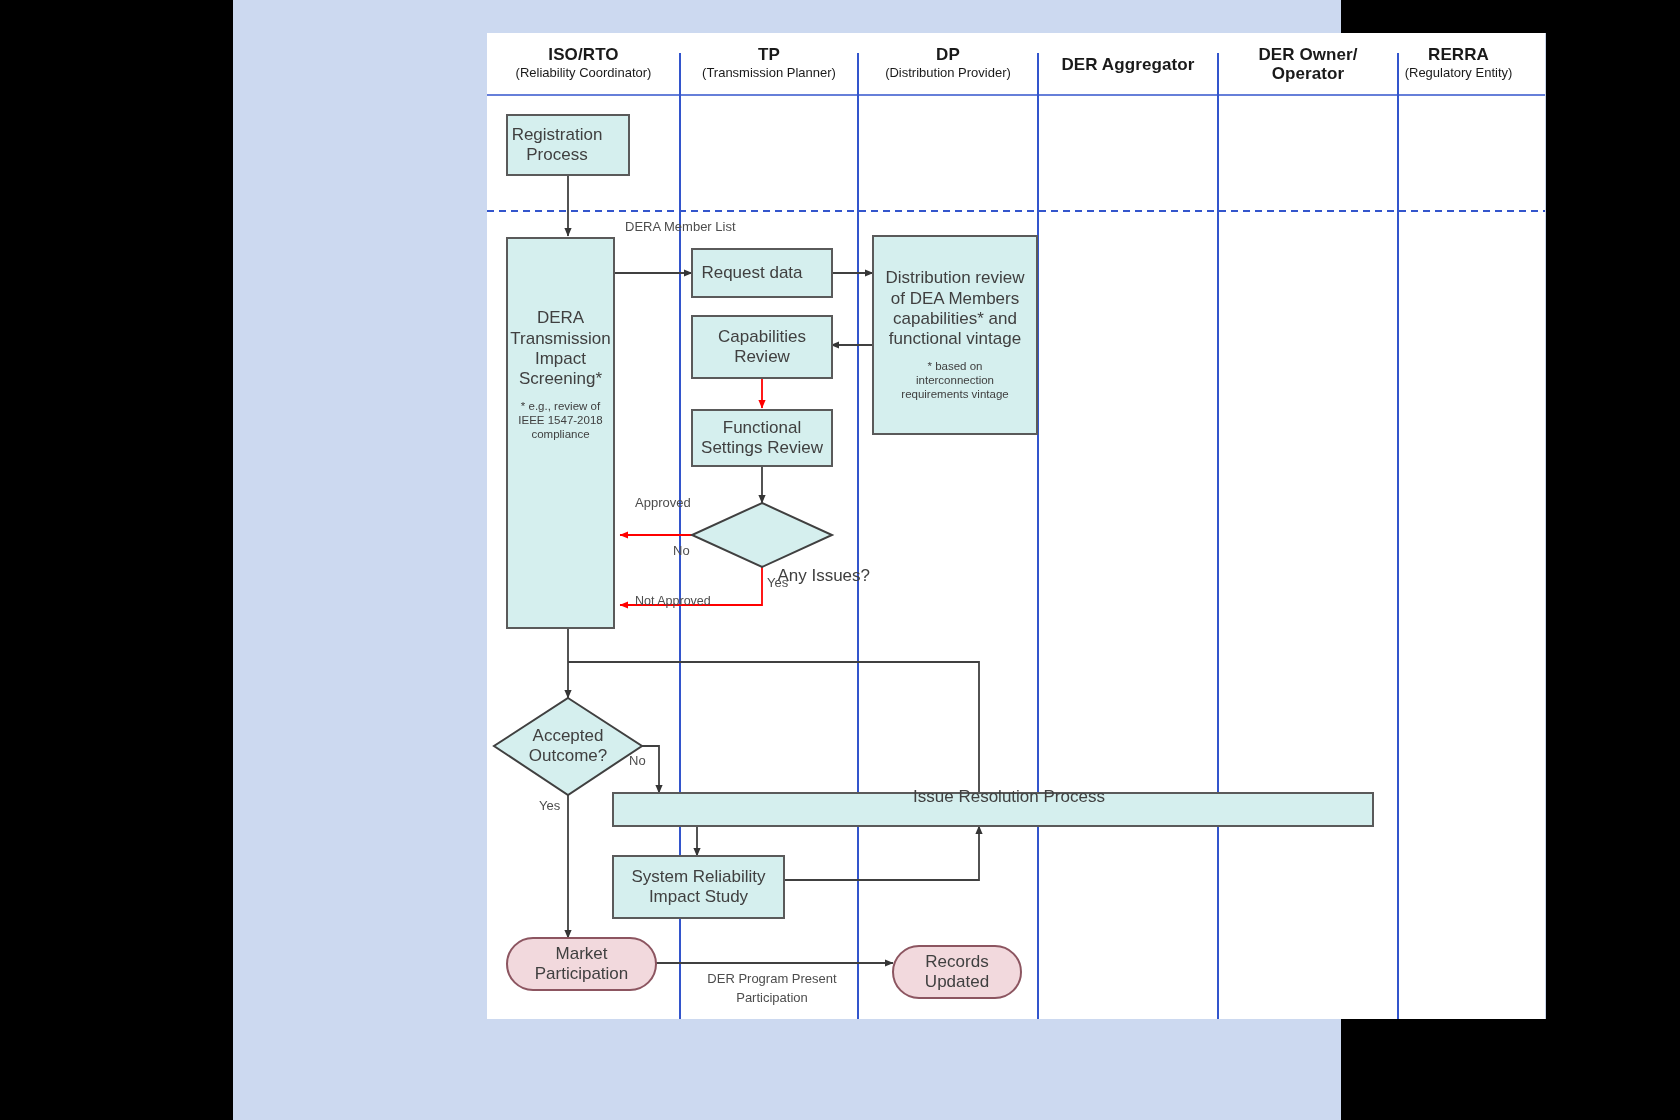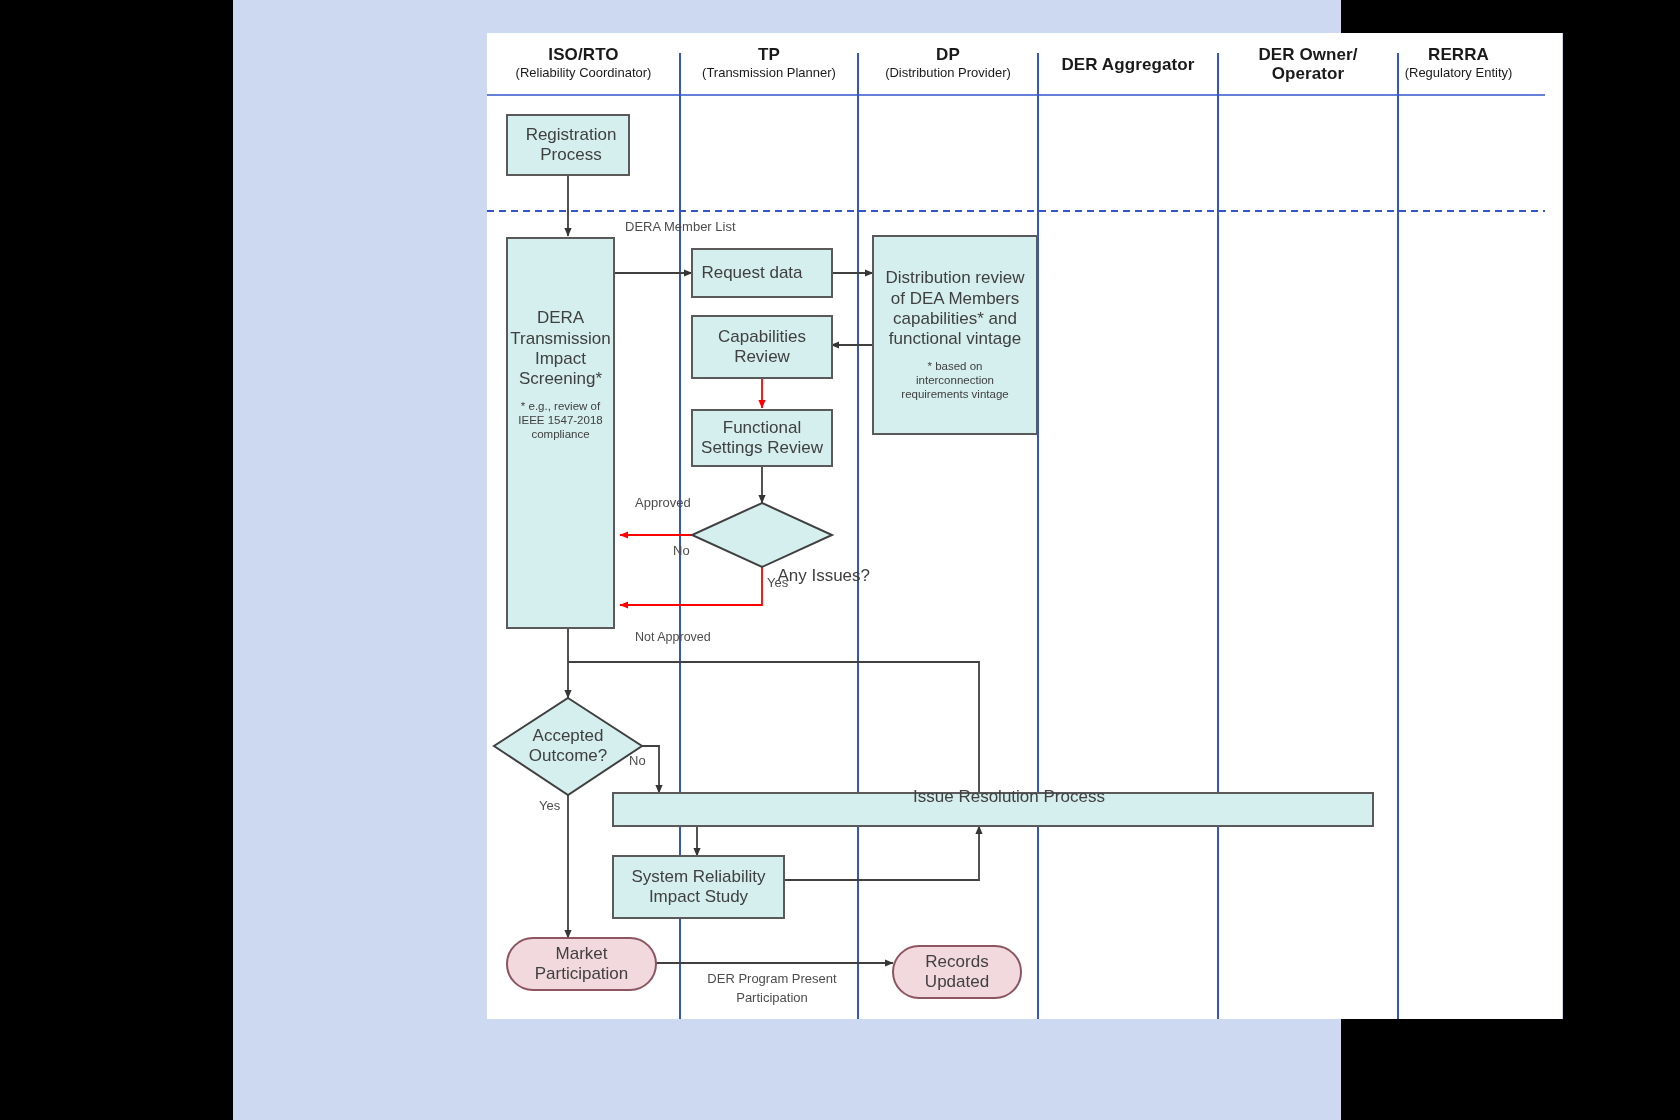--- a/index.html
+++ b/index.html
@@ -30,21 +30,20 @@
   }
   
   #canvas {
     position: absolute;
     left: 254px;
     top: 33px;
     width: 1058px;
     height: 986px;
     background: #ffffff;
     border-right: 1px solid #c9d4e8;
-    padding-left: 17px;
   }
   svg.layer {
     position: absolute;
     left: 0;
     top: 0;
     width: 1058px;
     height: 986px;
     overflow: visible;
   }
   
@@ -206,21 +205,21 @@
       <div class="lane-head" style="left:731px; top:12px; width:180px;">
         <div class="abbr">DER Owner/</div>
         <div class="abbr">Operator</div>
       </div>
 
       <div class="lane-head" style="left:911px; top:12px; width:121px;">
         <div class="abbr">RERRA</div>
         <div class="full">(Regulatory Entity)</div>
       </div>
 
-      <div class="node-text" style="left:34px; top:82px; width:100px; height:60px;">
+      <div class="node-text" style="left:20px; top:82px; width:100px; height:60px;">
         <div class="main">Registration</div>
         <div class="main">Process</div>
       </div>
 
       <div class="node-text" style="left:20px; top:205px; width:107px; height:274px;">
         <div class="main">DERA</div>
         <div class="main">Transmission</div>
         <div class="main">Impact</div>
         <div class="main">Screening*</div>
         <div class="foot">* e.g., review of</div>
@@ -281,21 +280,21 @@
       </div>
 
       <div class="edge-label" style="left:138px; top:186px;">DERA Member List</div>
 
       <div class="edge-label" style="left:148px; top:462px;">Approved</div>
 
       <div class="edge-label" style="left:186px; top:510px;">No</div>
 
       <div class="edge-label" style="left:280px; top:542px;">Yes</div>
 
-      <div class="edge-label sm" style="left:148px; top:561px;margin-top:36px;">Not Approved</div>
+      <div class="edge-label sm" style="left:148px; top:561px;">Not Approved</div>
 
       <div class="edge-label" style="left:142px; top:720px;">No</div>
 
       <div class="edge-label" style="left:52px; top:765px;">Yes</div>
 
       <div class="edge-label" style="left:185px; top:938px; width:200px;">DER Program Present</div>
 
       <div class="edge-label" style="left:185px; top:957px; width:200px;">Participation</div>
 
     </div>

